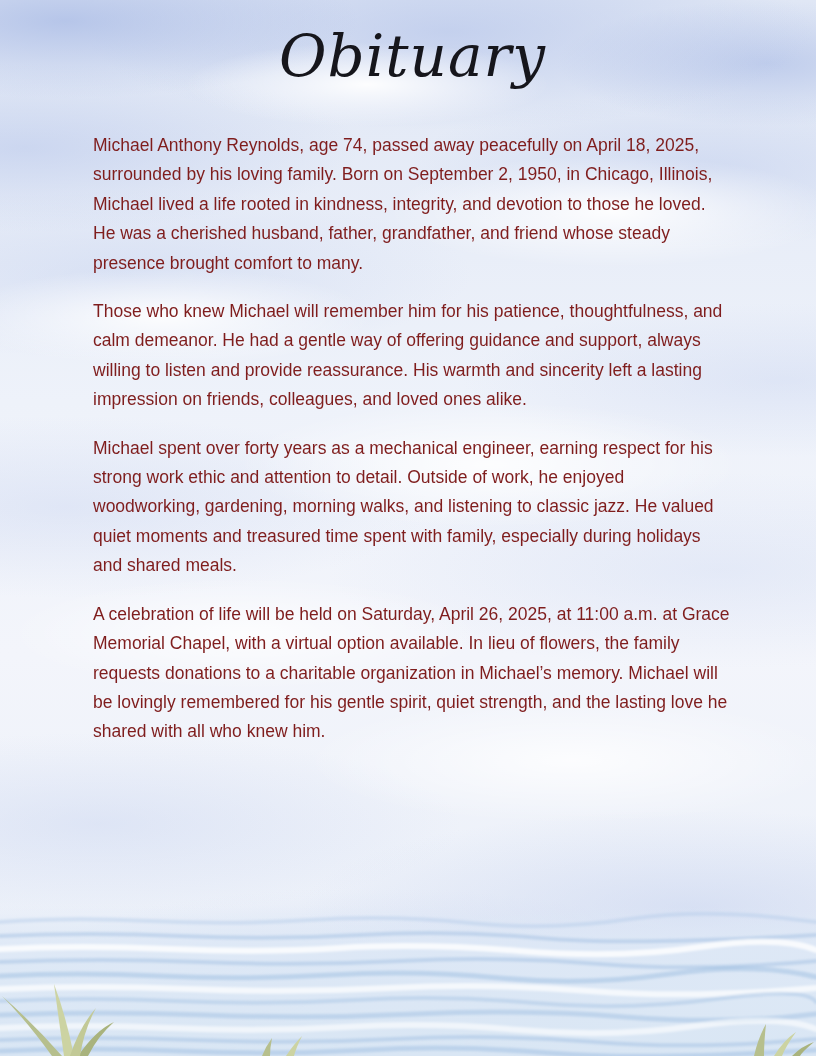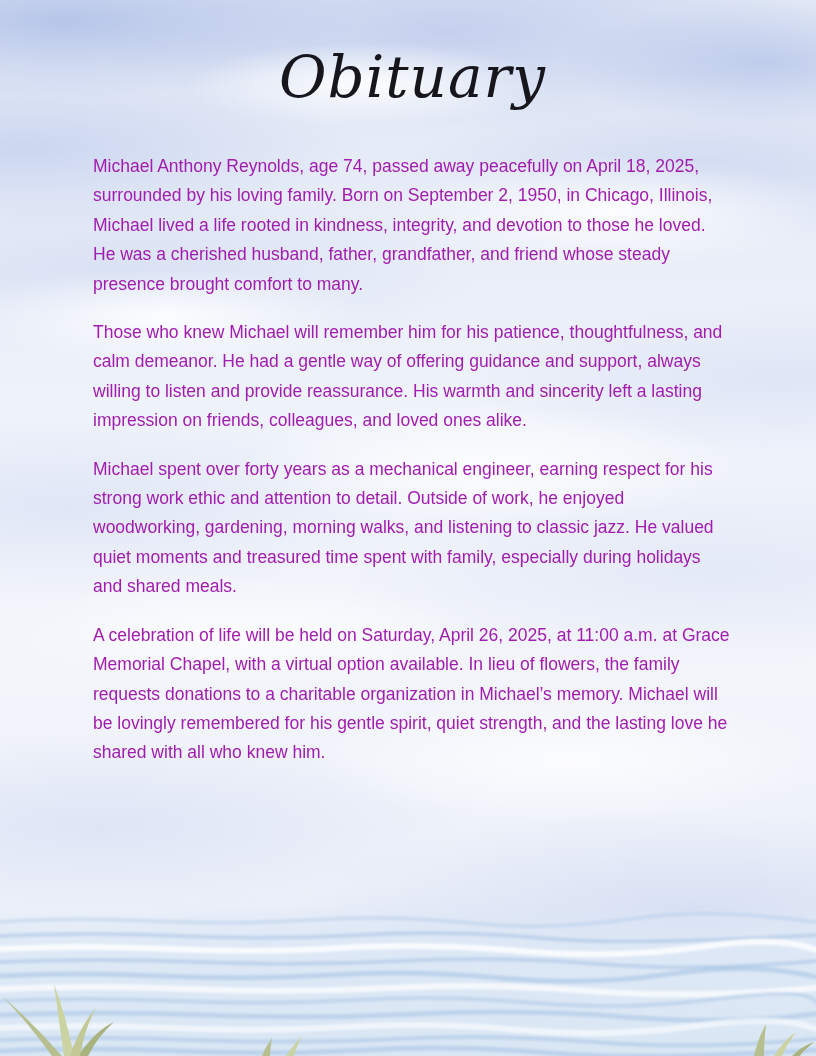--- a/index.html
+++ b/index.html
@@ -50,39 +50,39 @@
 
   .grass-left  { position: absolute; left: 0; bottom: 0; }
   .grass-right { position: absolute; right: 0; bottom: 0; }
 
   
   .content {
     position: relative;
     z-index: 2;
     height: 100%;
     box-sizing: border-box;
-    padding: 36px 84px 0 93px;
+    padding: 15px 84px 0 93px;
   }
   .title {
     margin: 0 0 34px 0;
     text-align: center;
     font-family: "DejaVu Serif", serif;
     font-style: italic;
     font-weight: 500;
     font-size: 58px;
     line-height: 82px;
     letter-spacing: 1px;
     color: #16161c;
   }
   .paragraphs p {
     margin: 0 0 19px 0;
     max-width: 645px;
     font-size: 17.5px;
     line-height: 29.4px;
-    color: #a21caf;
+    color: #7f1d1d;
   }
   .paragraphs p:last-child { margin-bottom: 0; }
 </style>
 </head>
 <body>
 
 <div class="page">
 
   <div class="sky"></div>
 

